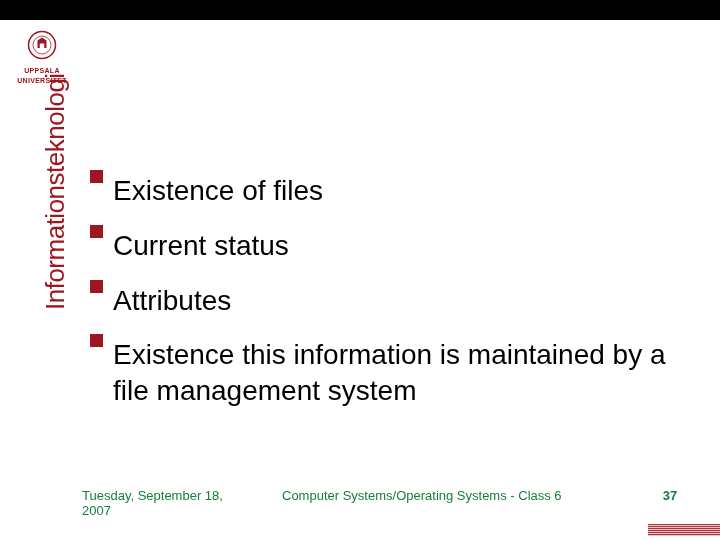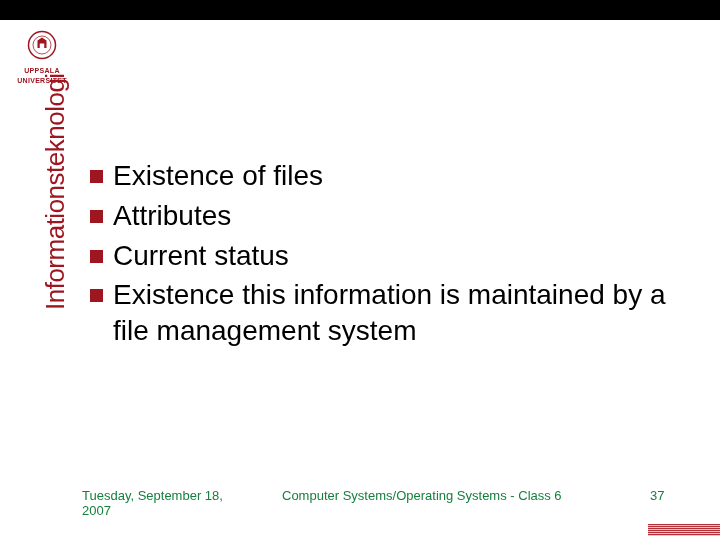--- a/index.html
+++ b/index.html
@@ -81,35 +81,35 @@
     margin-bottom: 4px;
   }
   .sq {
     flex: 0 0 auto;
     width: 13px;
     height: 13px;
     background: #9d1620;
     margin-top: 12px;
     margin-right: 10px;
   }
-  .bt { flex: 1; }
+  .bt { flex: 1; margin-top: 15px; }
 
   
   .footer {
     position: absolute;
     bottom: 22px;
     left: 82px;
     right: 30px;
     display: flex;
     font-size: 13px;
     color: #15803d;
   }
   .footer-date { width: 170px; }
   .footer-center { flex: 1; text-align: left; padding-left: 30px; }
-  .footer-page { width: 40px; text-align: left; }
+  .footer-page { width: 40px; text-align: center; font-weight: bold; }
 
   
   .stripes {
     position: absolute;
     right: 0;
     bottom: 4px;
     width: 72px;
     height: 12px;
     background: repeating-linear-gradient(
       to bottom,
@@ -139,25 +139,25 @@
 
   <div class="sidebar-text">Informationsteknologi</div>
 
   <div class="content">
     <div class="bullet-item">
       <span class="sq"></span>
       <span class="bt">Existence of files</span>
     </div>
     <div class="bullet-item">
       <span class="sq"></span>
-      <span class="bt">Attributes</span>
+      <span class="bt">Current status</span>
     </div>
     <div class="bullet-item">
       <span class="sq"></span>
-      <span class="bt">Current status</span>
+      <span class="bt">Attributes</span>
     </div>
     <div class="bullet-item">
       <span class="sq"></span>
       <span class="bt">Existence this information is maintained by a file management system</span>
     </div>
   </div>
 
   <div class="footer">
     <div class="footer-date">Tuesday, September 18, 2007</div>
     <div class="footer-center">Computer Systems/Operating Systems - Class 6</div>

